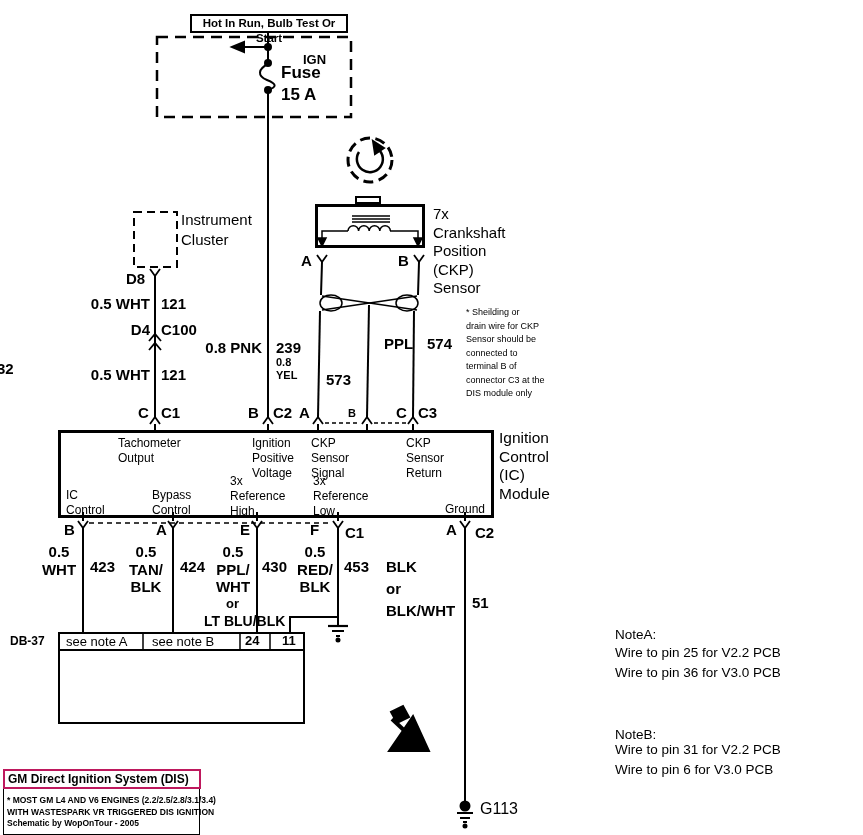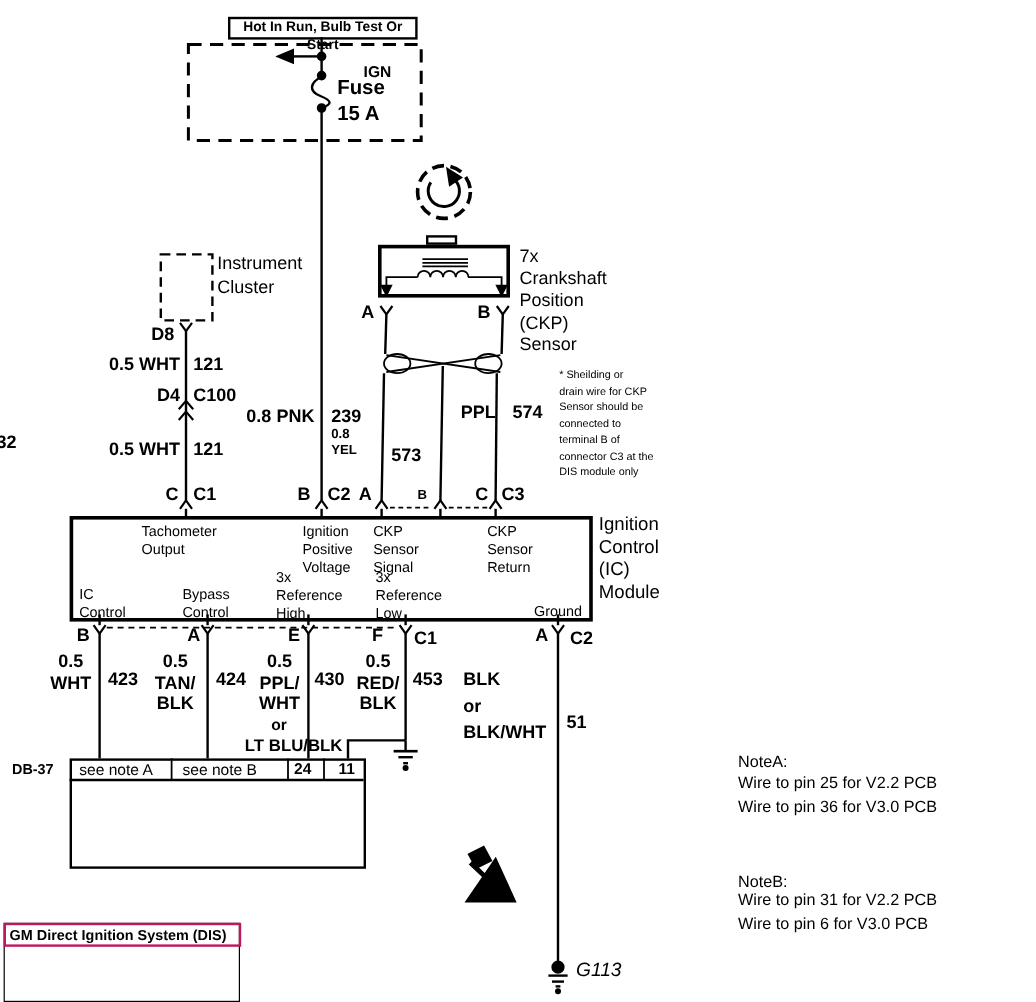--- a/index.html
+++ b/index.html
@@ -263,23 +263,26 @@
 or
 BLK/WHT</div>
   <div class="lbl b" style="left:472px;top:594px;font-size:15px;">51</div>
 
   <div class="lbl b" style="left:10px;top:634px;font-size:12px;">DB-37</div>
   <div class="lbl" style="left:66px;top:634px;font-size:13px;">see note A</div>
   <div class="lbl" style="left:152px;top:634px;font-size:13px;">see note B</div>
   <div class="lbl b" style="left:245px;top:633px;font-size:13px;">24</div>
   <div class="lbl b" style="left:282px;top:633px;font-size:13px;">11</div>
 
-  <div class="lbl" style="left:480px;top:799px;font-size:16px;font-style:italic;">G113</div>
+  <div class="lbl" style="left:480px;top:799px;font-size:16px;">G113</div>
 
   <div class="lbl" style="left:615px;top:627px;font-size:13.5px;">NoteA:</div>
   <div class="lbl" style="left:615px;top:645px;font-size:13.5px;">Wire to pin 25 for V2.2 PCB</div>
   <div class="lbl" style="left:615px;top:665px;font-size:13.5px;">Wire to pin 36 for V3.0 PCB</div>
   <div class="lbl" style="left:615px;top:727px;font-size:13.5px;">NoteB:</div>
   <div class="lbl" style="left:615px;top:742px;font-size:13.5px;">Wire to pin 31 for V2.2 PCB</div>
   <div class="lbl" style="left:615px;top:762px;font-size:13.5px;">Wire to pin 6 for V3.0 PCB</div>
 
+  <div class="lbl b" style="left:7px;top:795px;font-size:8.5px;line-height:11.5px;">* MOST GM L4 AND V6 ENGINES (2.2/2.5/2.8/3.1/3.4)
+WITH WASTESPARK VR TRIGGERED DIS IGNITION
+Schematic by WopOnTour - 2005</div>
 
 </div>
 
 </body></html>

